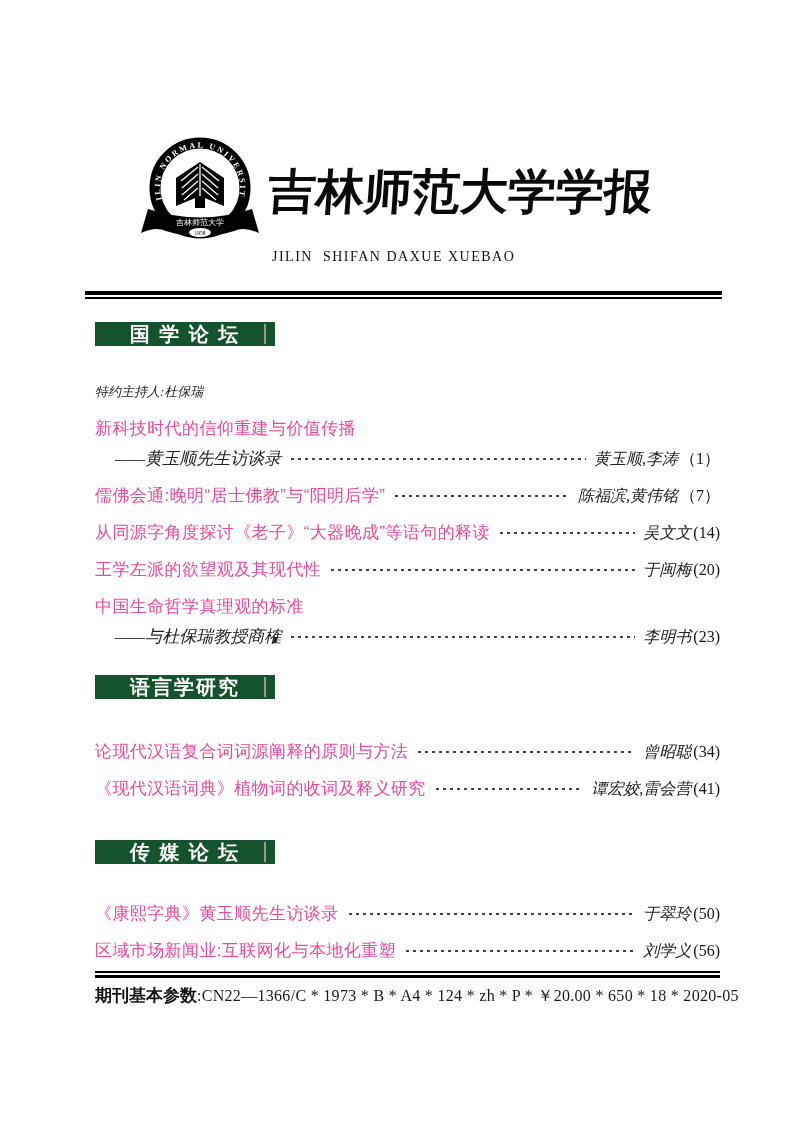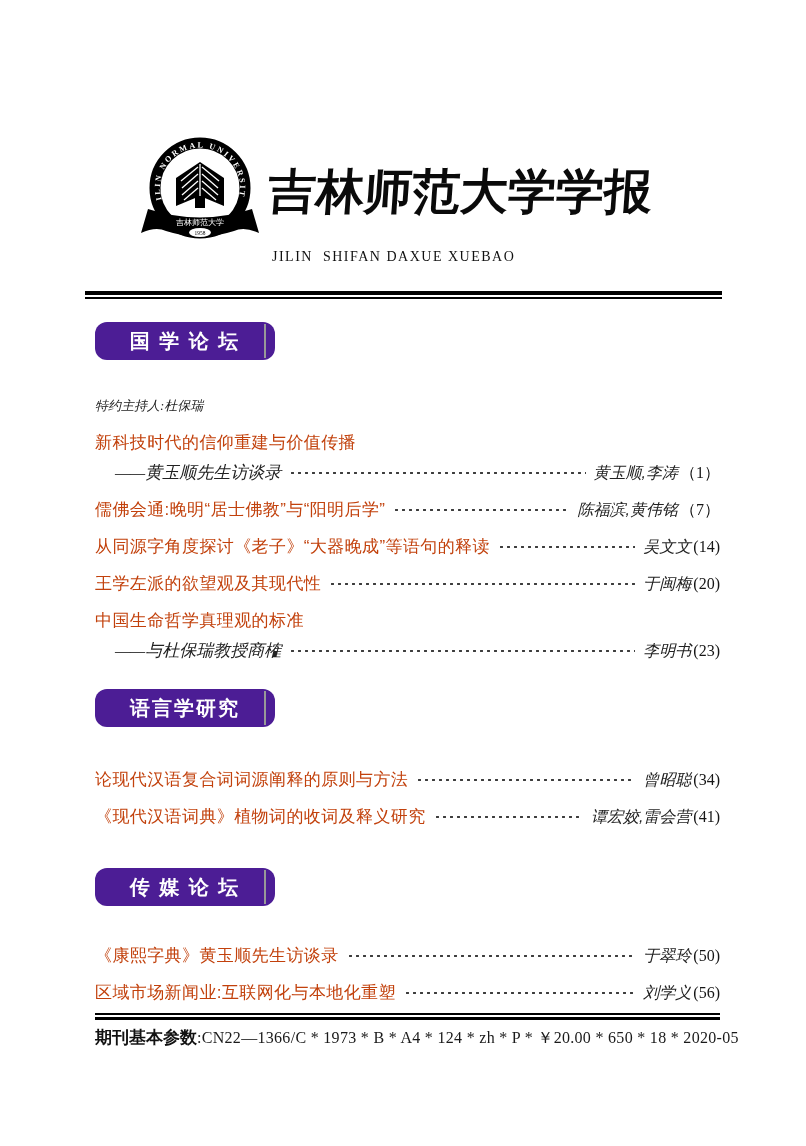--- a/index.html
+++ b/index.html
@@ -20,54 +20,54 @@
     font-family:"Liberation Serif",serif;font-size:14px;letter-spacing:1.5px;
     white-space:pre;color:#111;
   }
   .rule-double{
     position:absolute;top:291px;left:85px;right:84px;height:8px;
     background:linear-gradient(#000 0 4px,#fff 4px 6px,#000 6px 8px);
   }
   
   .content{position:absolute;top:322px;left:95px;right:86px;}
   .sec-box{
-    position:relative;width:180px;height:38px;background:#4c1d95;color:#ffffff;
+    position:relative;width:180px;height:24px;background:#14532d;color:#ffffff;
     font-size:20px;font-weight:bold;letter-spacing:2px;
-    display:flex;align-items:center;justify-content:center;border-radius:12px;
+    display:flex;align-items:center;justify-content:center;
   }
   .sec-box::after{
     content:"";position:absolute;right:9px;top:2px;bottom:2px;width:2px;background:#989898;
   }
   .host{
     margin-top:34px;line-height:24px;font-size:13px;
     font-family:"Liberation Serif",serif;font-style:italic;color:#222;
   }
   .entries{margin-top:12px;}
   .sec-guoxue .entries{margin-top:12px;}
   .sec-linguistics{margin-top:25px;}
   .sec-linguistics .entries{margin-top:40px;}
   .sec-media{margin-top:38px;}
   .sec-media .entries{margin-top:37px;}
   .entry{margin-bottom:11px;}
   .entry:last-child{margin-bottom:0;}
   .line{display:flex;align-items:center;line-height:26px;}
   .line + .line{margin-top:4px;}
-  .etitle{font-size:17px;letter-spacing:0.4px;color:#c2410c;white-space:nowrap;}
+  .etitle{font-size:17px;letter-spacing:0.4px;color:#ec4899;white-space:nowrap;}
   .esub{
     font-size:17px;color:#222;white-space:nowrap;margin-left:20px;
     font-family:"Liberation Serif",serif;font-style:italic;
   }
   .leader{
     flex:1 1 auto;min-width:18px;height:14px;margin:0 8px;align-self:center;
     background-image:radial-gradient(circle,#3c3c3c 1.1px,transparent 1.5px);
     background-size:7px 14px;background-position:0 center;background-repeat:repeat-x;
   }
   .eauth{
     font-size:16px;white-space:nowrap;color:#222;
-    font-family:Liberation Sans, sans-serif;font-style:italic;
+    font-family:Liberation Serif, serif;font-style:italic;
   }
   .epage{
     font-size:16px;white-space:nowrap;color:#161616;
     font-family:"Liberation Serif",serif;margin-left:2px;
   }
   
   .foot-rule{
     margin-top:7px;height:7px;
     background:linear-gradient(#000 0 2px,#fff 2px 4px,#000 4px 7px);
   }

